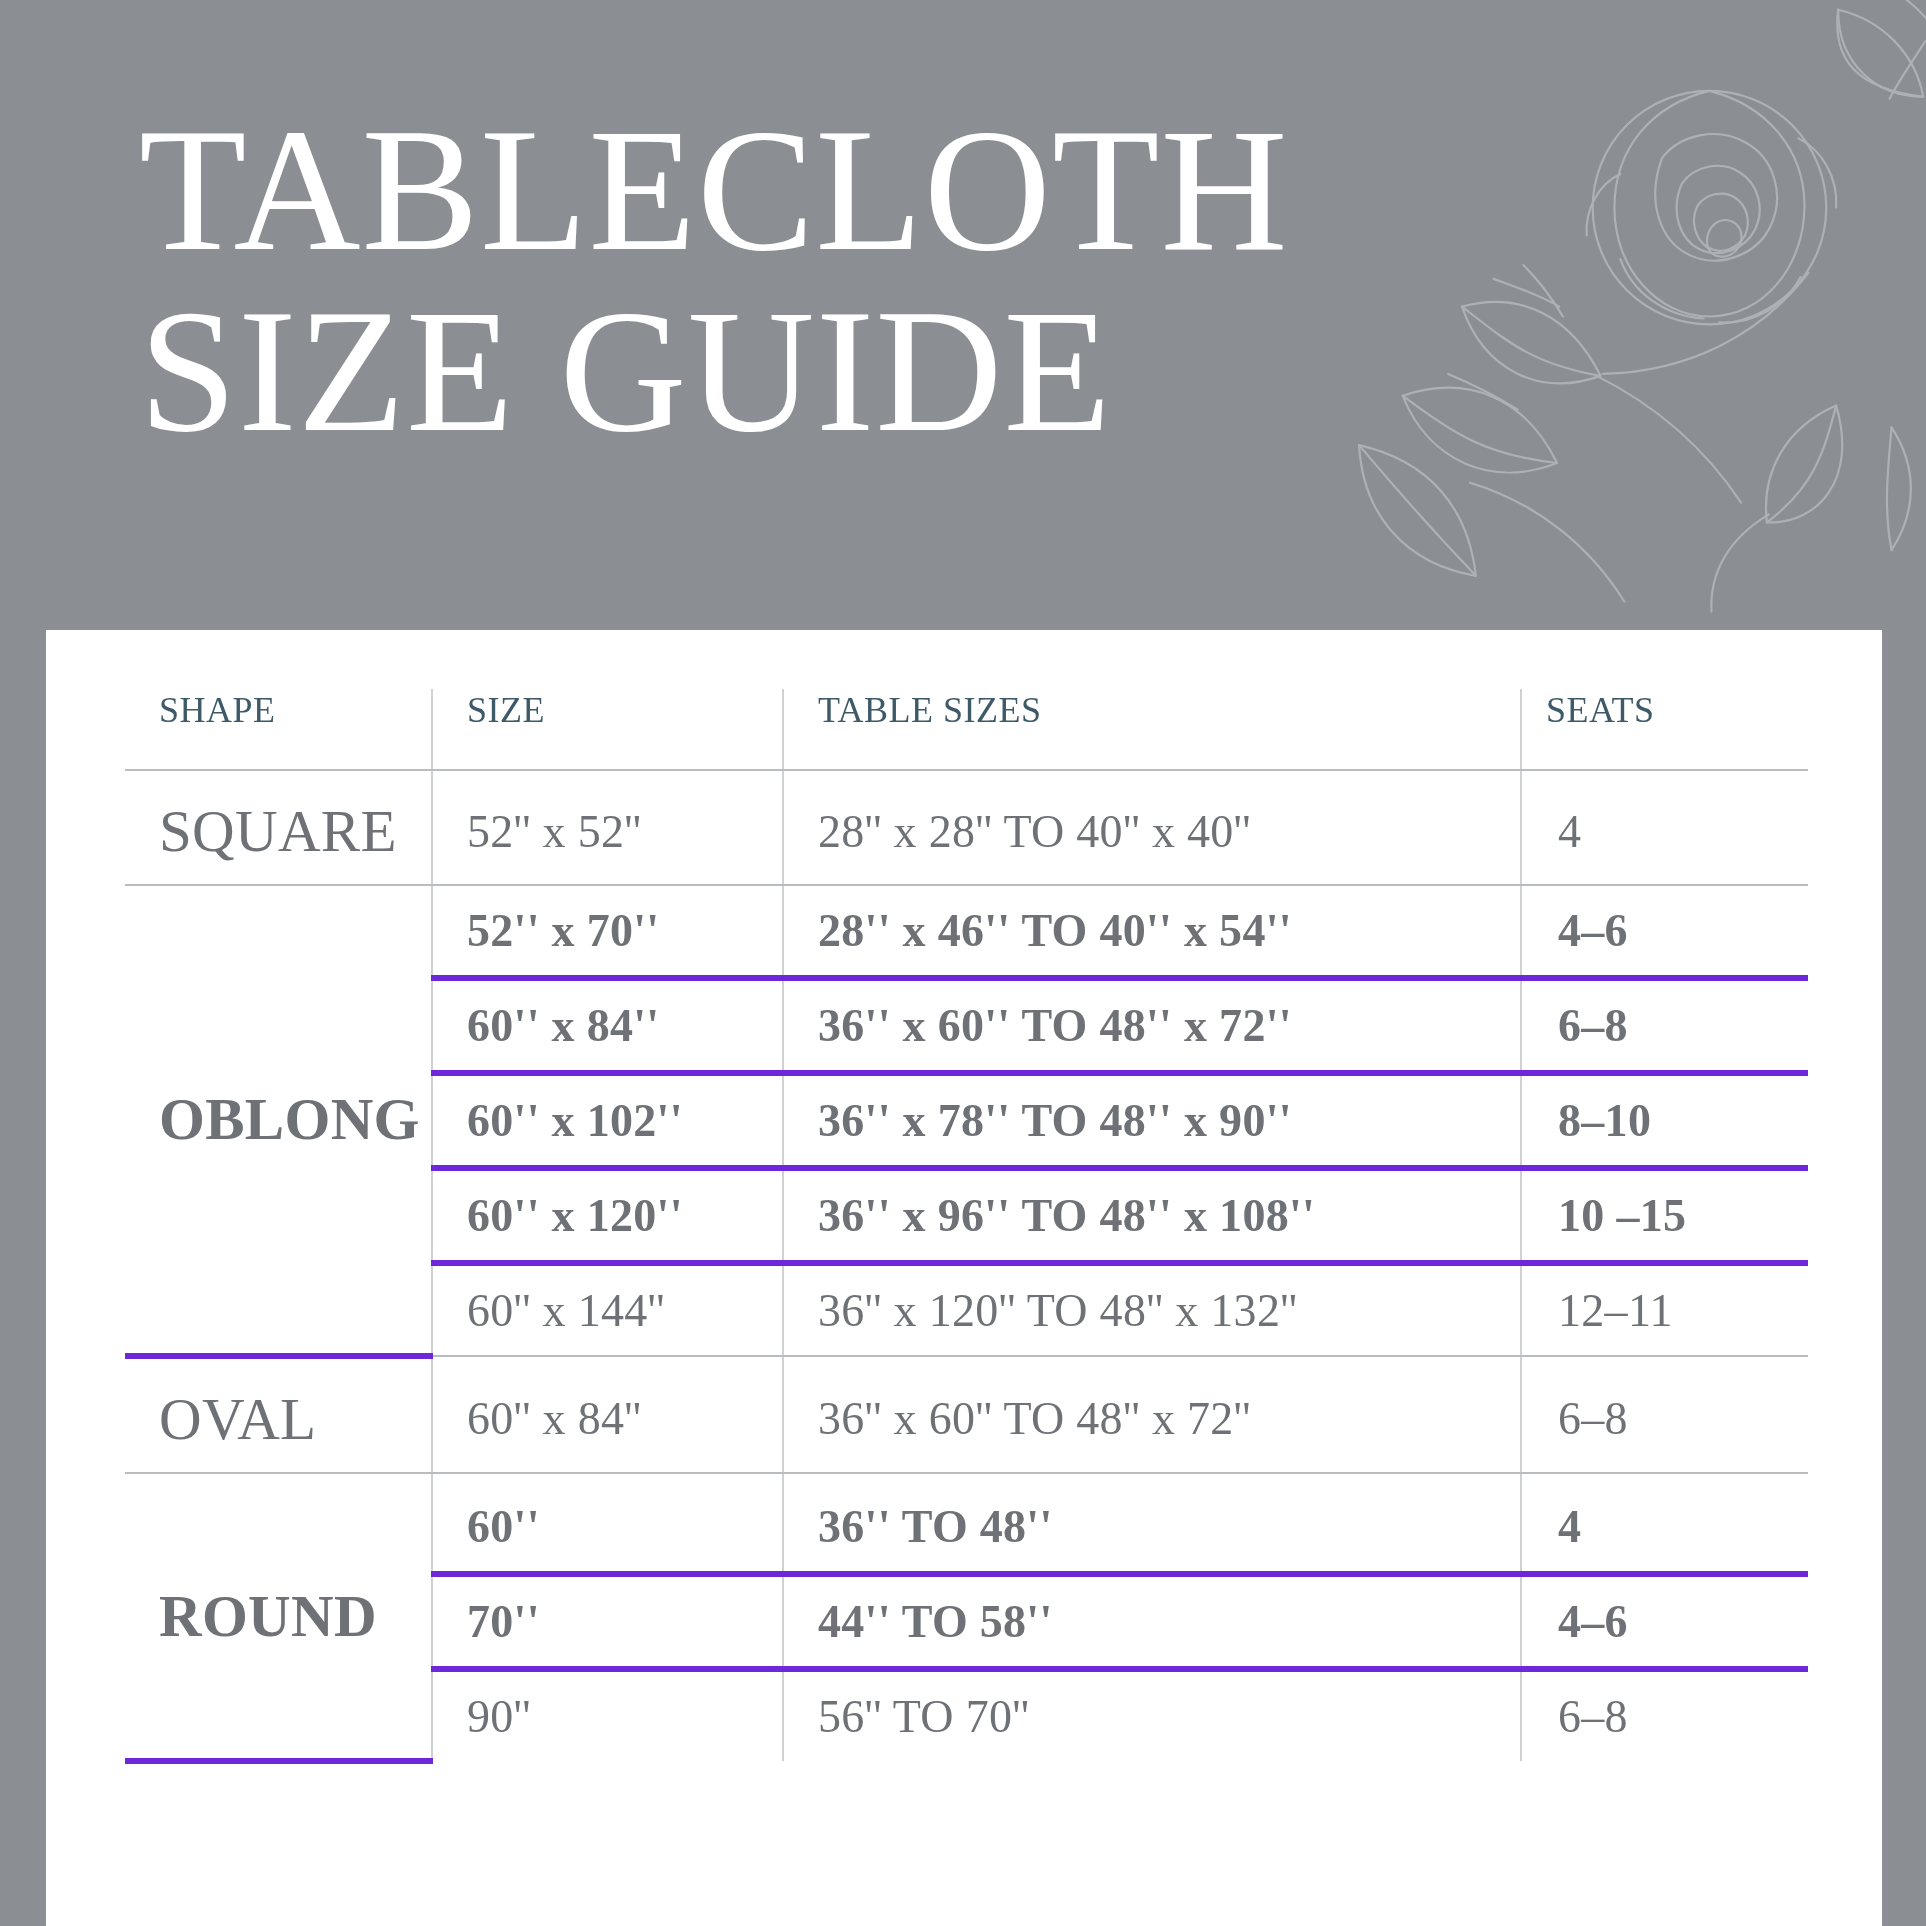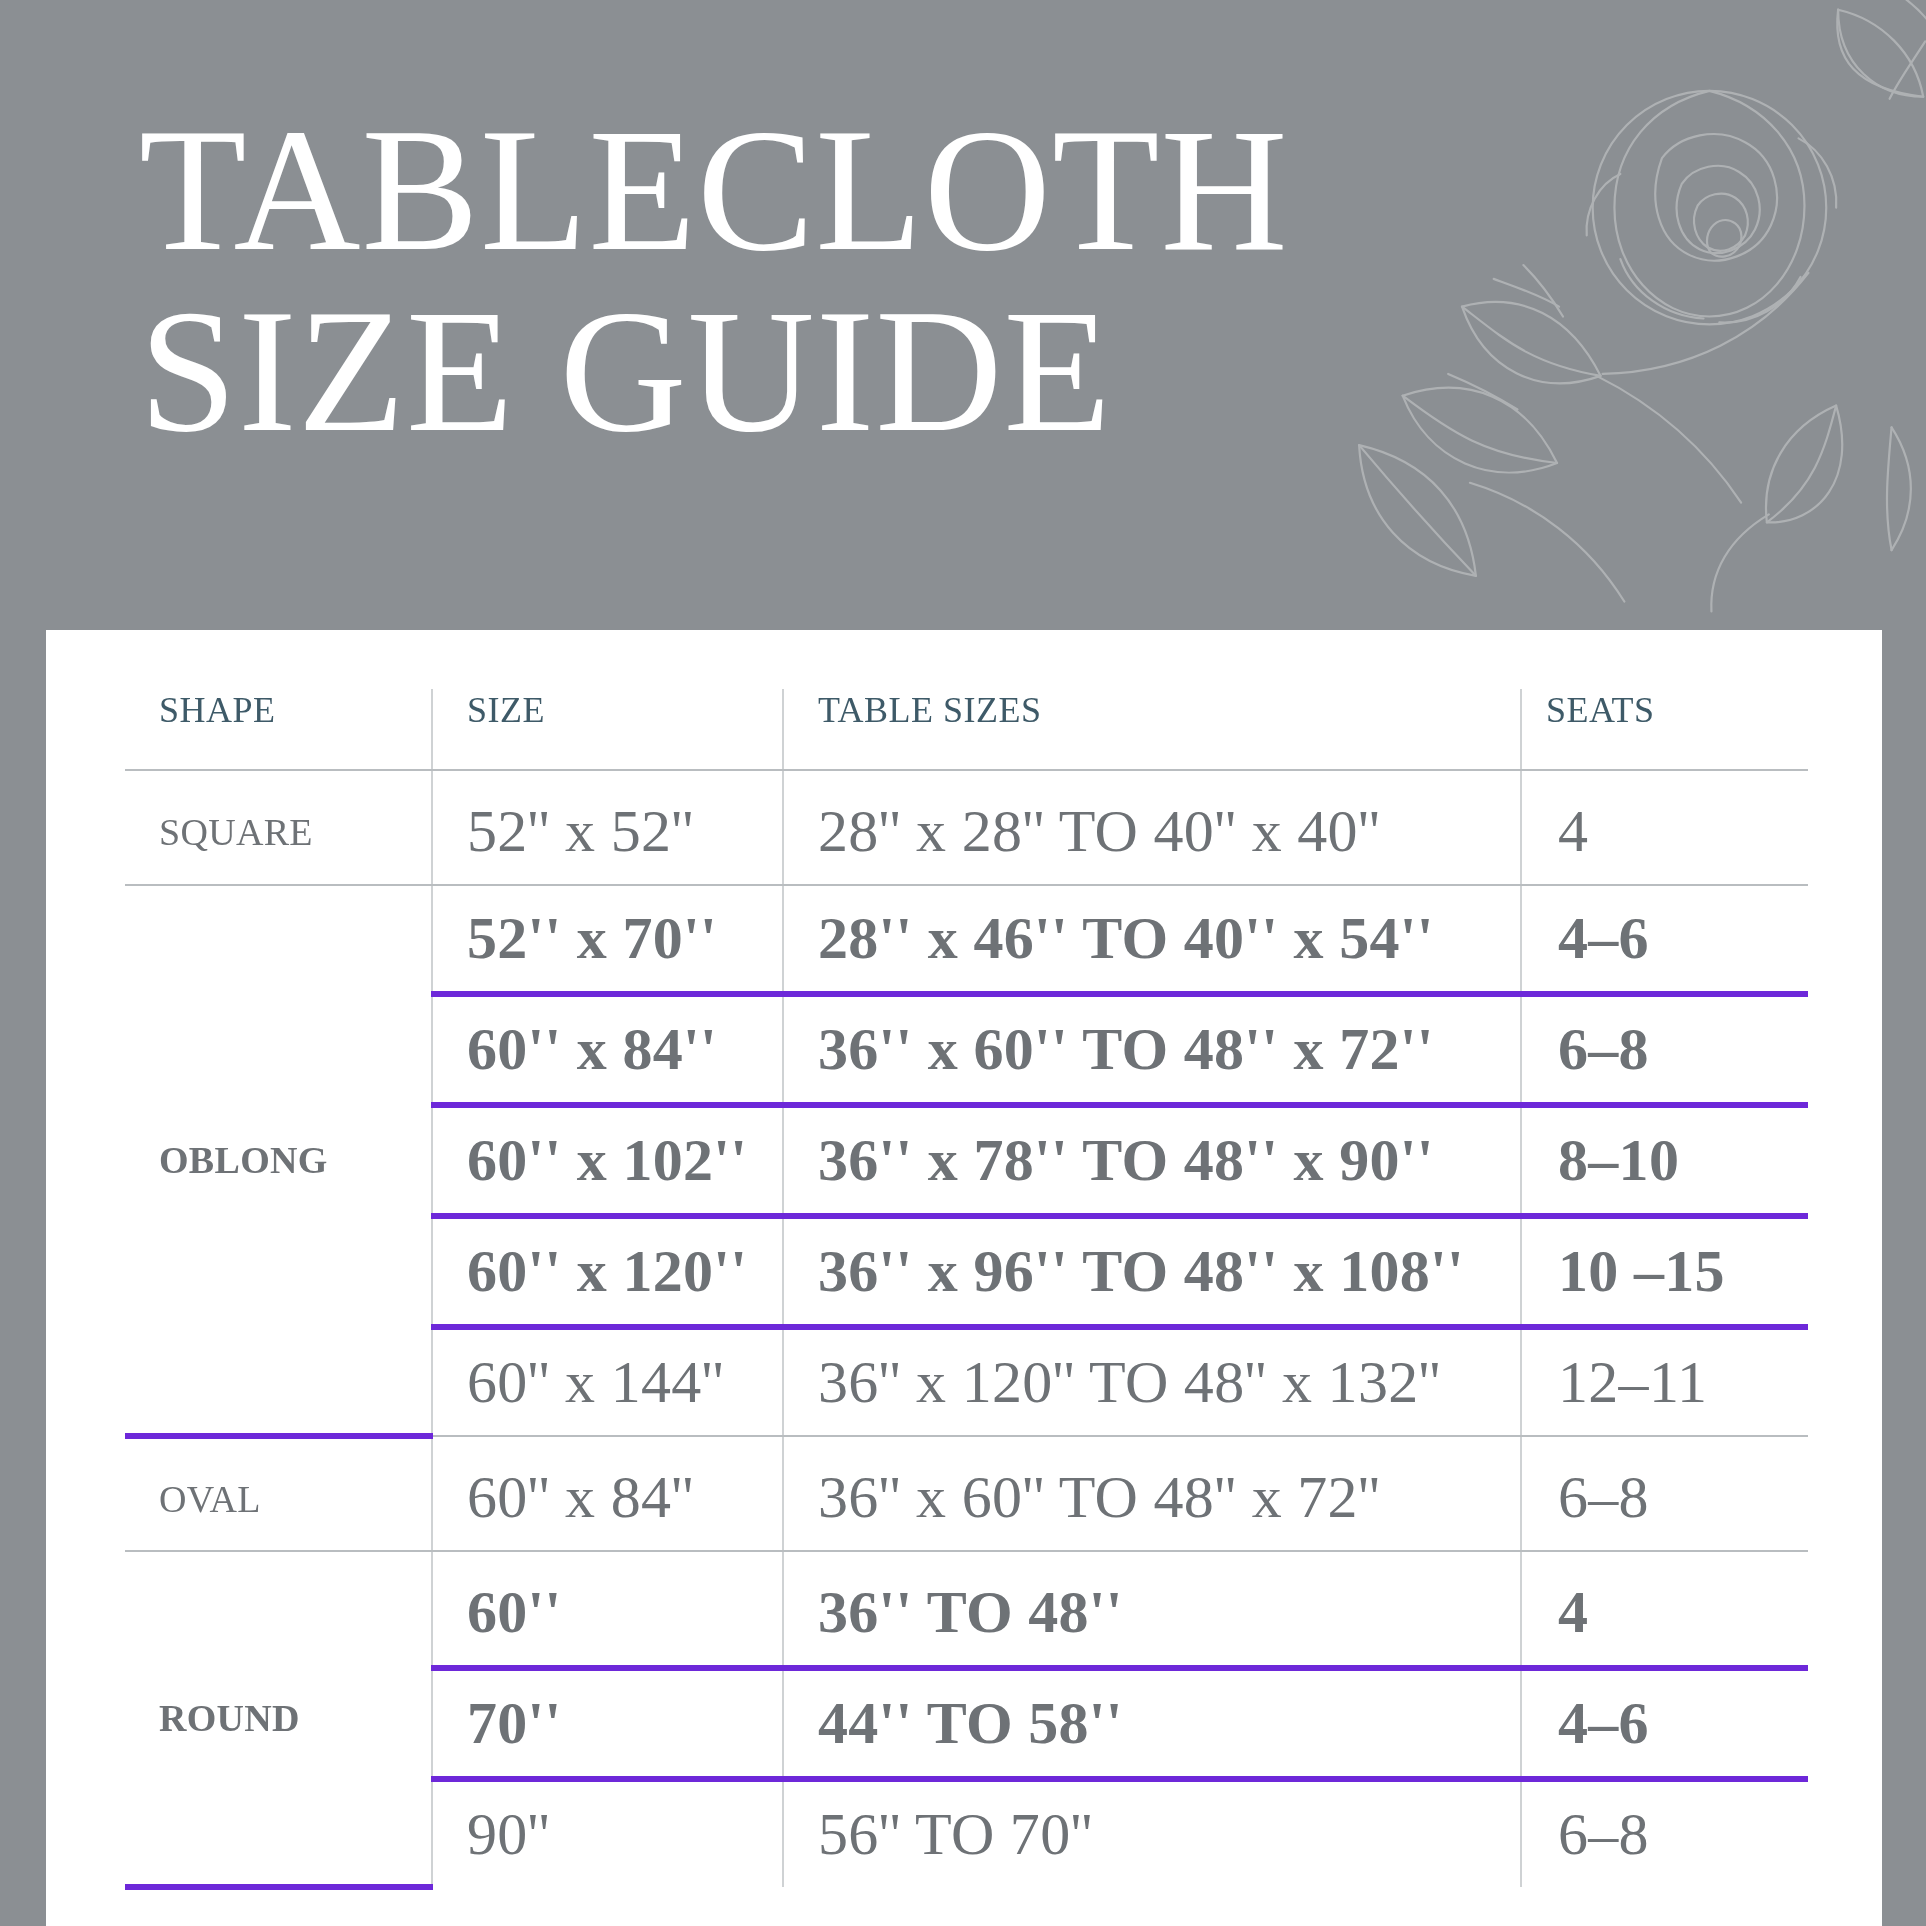--- a/index.html
+++ b/index.html
@@ -81,27 +81,27 @@
     padding: 0 0 38px 34px;
     letter-spacing: 0.5px;
     white-space: nowrap;
   }
   th.th-seats { padding-left: 24px; }
 
   td {
     font-family: "Liberation Serif", serif;
     font-weight: 400;
     color: #6e7276;
-    font-size: 60px;
+    font-size: 46px;
     padding: 18px 0 18px 34px;
     letter-spacing: 0.3px;
     white-space: nowrap;
     vertical-align: middle;
   }
-  td.c-shape-cell { font-size: 38px; }
+  td.c-shape-cell { font-size: 59px; }
   td.seats-cell { padding-left: 36px; }
 
   
   .vr { border-right: 2px solid #cfd2d4; }
 
   
   tr.head-row th { border-bottom: 2px solid #b9bdc0; }
 
   
   tr.thin td { border-bottom: 6px solid #6d28d9; font-weight: bold; }

